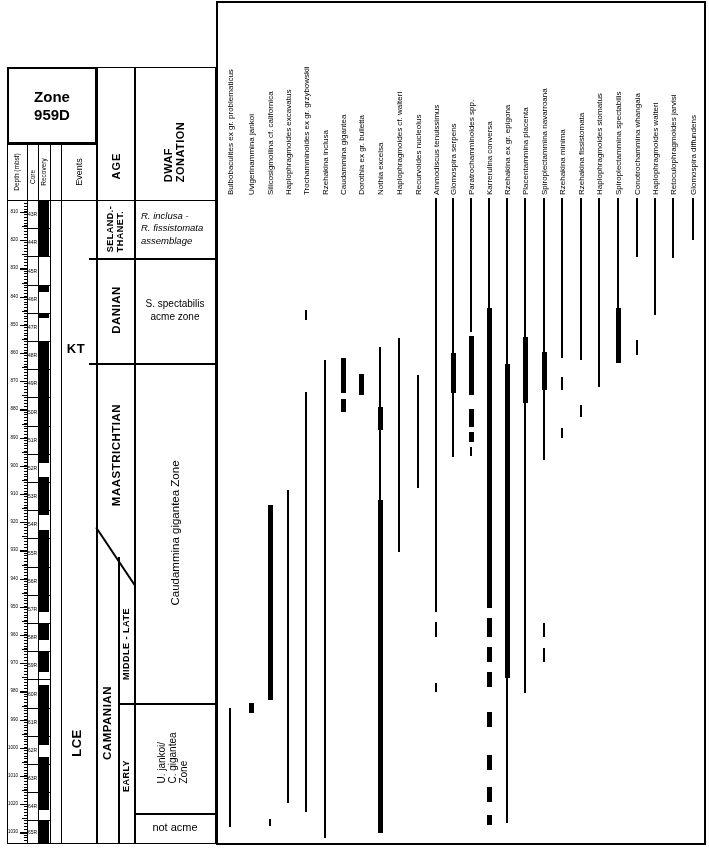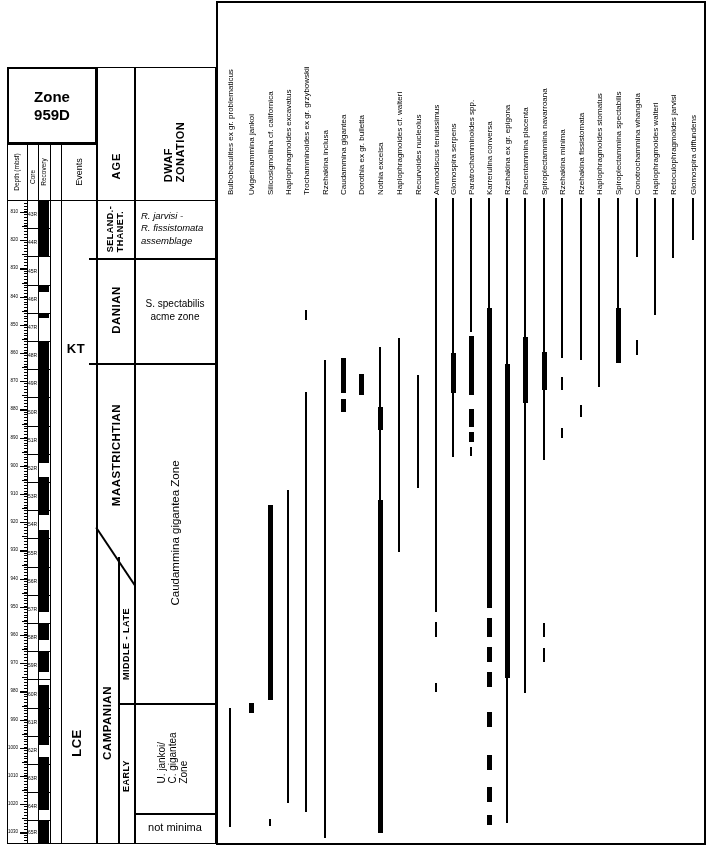--- a/index.html
+++ b/index.html
@@ -416,30 +416,30 @@
     <div class="vlab bold" style="position: absolute; left: 77px; top: 743px; font-size: 13px; letter-spacing: 0.5px;">LCE</div>
     <div style="position: absolute; left: 89px; top: 258px; width: 8px; height: 1.5px; background: rgb(0, 0, 0);"></div>
     <div style="position: absolute; left: 89px; top: 363px; width: 8px; height: 1.5px; background: rgb(0, 0, 0);"></div>
     <div class="vlab bold" style="position: absolute; left: 116px; top: 229px; font-size: 9px; letter-spacing: 0.5px;">SELAND.-
 THANET.</div>
     <div class="vlab bold" style="position: absolute; left: 116px; top: 310px; font-size: 11.5px; letter-spacing: 0.5px;">DANIAN</div>
     <div class="vlab bold" style="position: absolute; left: 116px; top: 455px; font-size: 11.5px; letter-spacing: 0.5px;">MAASTRICHTIAN</div>
     <div class="vlab bold" style="position: absolute; left: 107px; top: 723px; font-size: 11.5px; letter-spacing: 0.5px;">CAMPANIAN</div>
     <div class="vlab bold" style="position: absolute; left: 127px; top: 644px; font-size: 9px; letter-spacing: 0.5px;">MIDDLE - LATE</div>
     <div class="vlab bold" style="position: absolute; left: 127px; top: 776px; font-size: 9px; letter-spacing: 0.5px;">EARLY</div>
-    <div class="hlab-left italic" style="position: absolute; left: 141px; top: 229px; font-size: 9.5px;">R. jarvisi -
+    <div class="hlab-left italic" style="position: absolute; left: 141px; top: 229px; font-size: 9.5px;">R. inclusa -
 R. fissistomata
 assemblage</div>
     <div class="hlab" style="position: absolute; left: 175px; top: 310px; font-size: 10px;">S. spectabilis
 acme zone</div>
     <div class="vlab" style="position: absolute; left: 175px; top: 533px; font-size: 11.5px;">Caudammina gigantea Zone</div>
     <div class="vlab" style="position: absolute; left: 172px; top: 758px; font-size: 10px;">U. jankoi/
 C. gigantea
 Zone</div>
-    <div class="hlab" style="position: absolute; left: 175px; top: 828px; font-size: 11px;">not minima</div>
+    <div class="hlab" style="position: absolute; left: 175px; top: 828px; font-size: 11px;">not acme</div>
     <div class="sp-label" style="position: absolute; left: 230px; top: 195px;">Bulbobaculites ex gr. problematicus</div>
     <div style="position: absolute; left: 229px; top: 708px; width: 2px; height: 119px; background: rgb(0, 0, 0);"></div>
     <div class="sp-label" style="position: absolute; left: 251px; top: 195px;">Uvigerinammina jankoi</div>
     <div style="position: absolute; left: 248.5px; top: 703px; width: 5px; height: 10px; background: rgb(0, 0, 0);"></div>
     <div class="sp-label" style="position: absolute; left: 270px; top: 195px;">Silicosigmoilina cf. californica</div>
     <div style="position: absolute; left: 267.5px; top: 505px; width: 5px; height: 195px; background: rgb(0, 0, 0);"></div>
     <div style="position: absolute; left: 269px; top: 819px; width: 2px; height: 7px; background: rgb(0, 0, 0);"></div>
     <div class="sp-label" style="position: absolute; left: 288px; top: 195px;">Haplophragmoides excavatus</div>
     <div style="position: absolute; left: 287px; top: 490px; width: 2px; height: 313px; background: rgb(0, 0, 0);"></div>
     <div class="sp-label" style="position: absolute; left: 306px; top: 195px;">Trochamminoides ex gr. grzybowskii</div>

